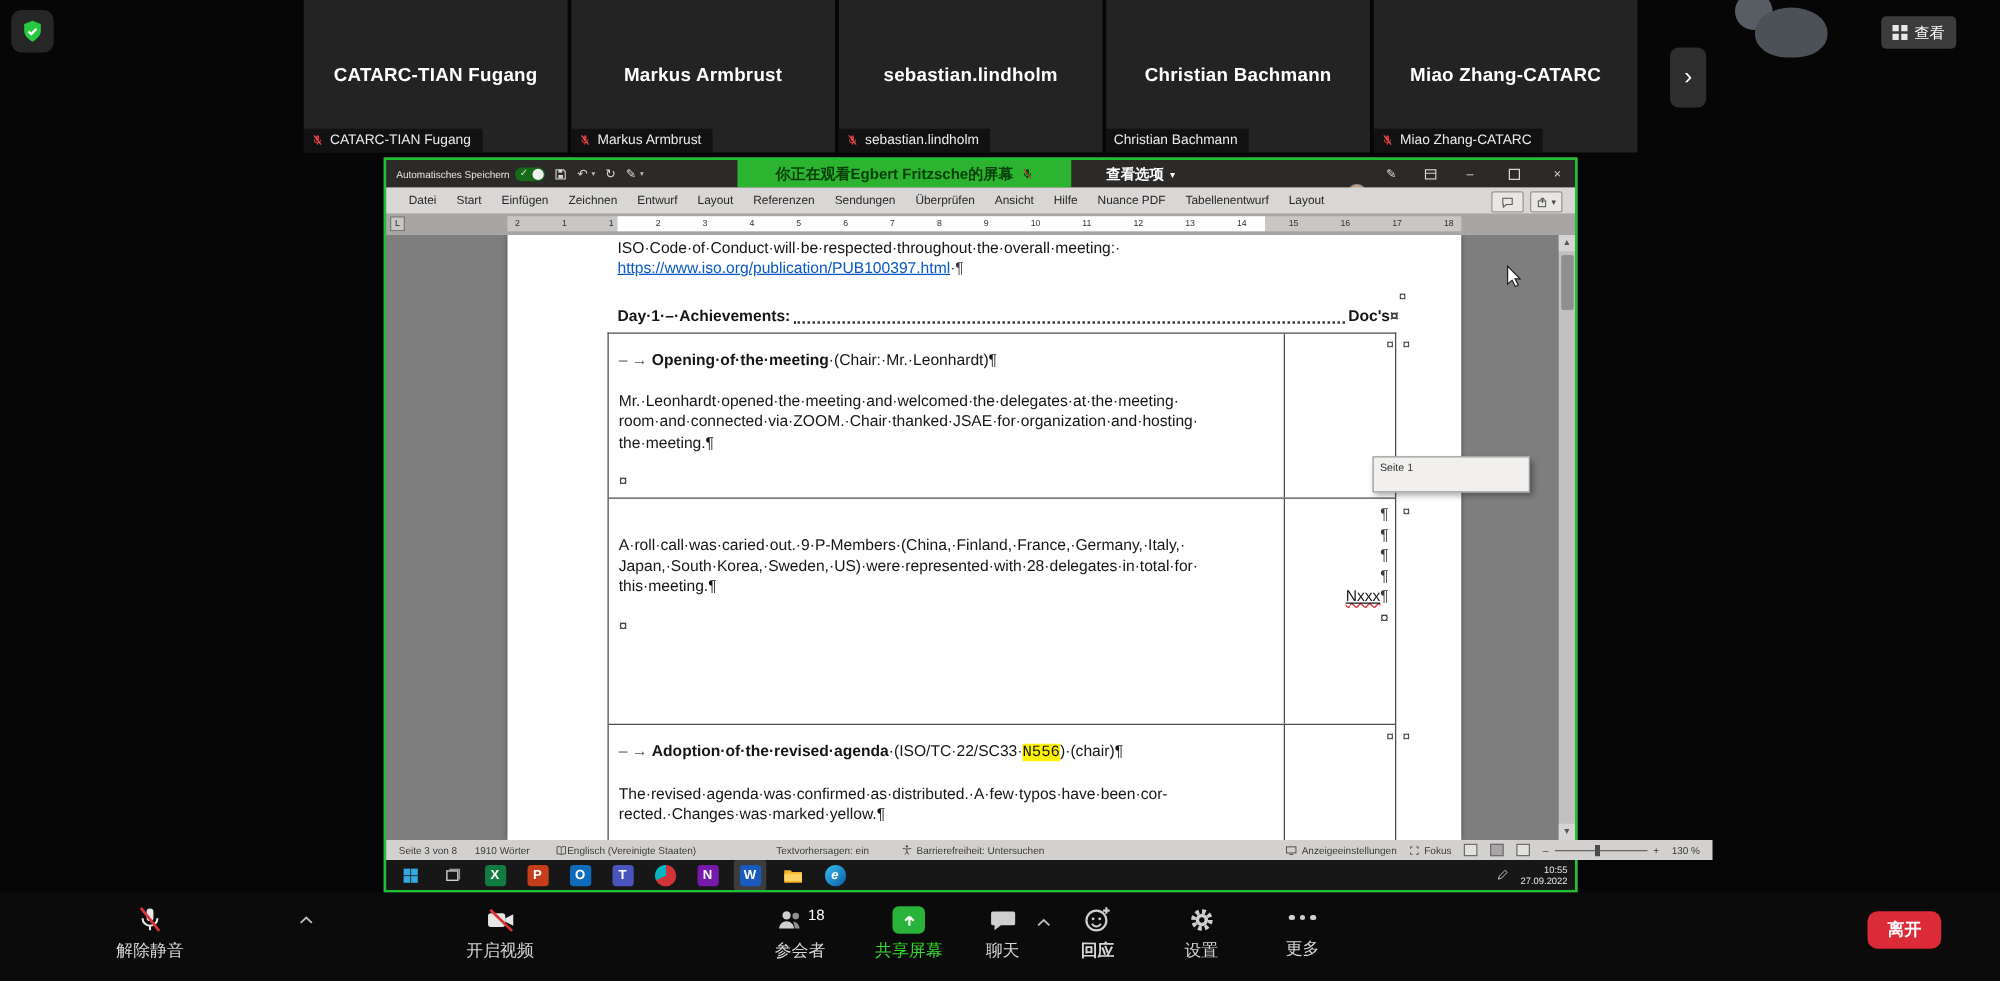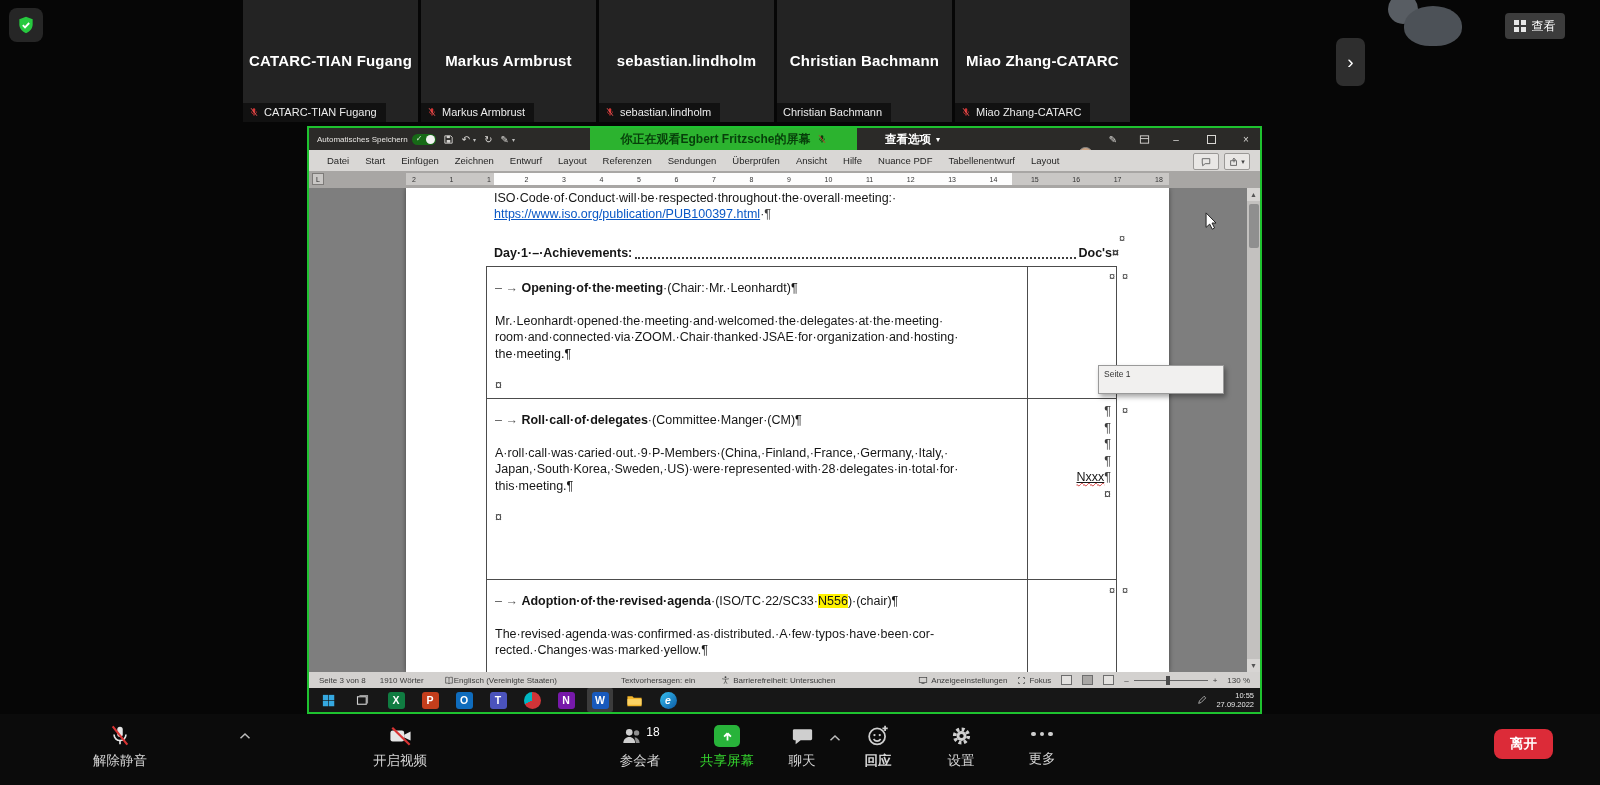--- a/index.html
+++ b/index.html
@@ -4,21 +4,21 @@
 <style>
   html,body{margin:0;padding:0;background:#000;}
   .stage{position:relative;width:1600px;height:785px;background:#060606;overflow:hidden;
          font-family:"Liberation Sans","DejaVu Sans",sans-serif;-webkit-font-smoothing:antialiased;}
   svg{display:block;}
 
   
   .sec-badge{position:absolute;left:9px;top:8px;width:34px;height:34px;background:#262626;border-radius:8px;
              display:flex;align-items:center;justify-content:center;}
   .tiles{position:absolute;left:243px;top:0;display:flex;gap:3px;}
-  .tile{position:relative;width:175px;height:122px;background:#232323;}
+  .tile{position:relative;width:211px;height:122px;background:#232323;}
   .tile-name{position:absolute;left:0;right:0;top:50%;transform:translateY(-54%);text-align:center;
              color:#fff;font-weight:bold;font-size:15px;letter-spacing:.2px;}
   .tile-label{position:absolute;left:0;bottom:0;max-width:92%;background:rgba(14,14,14,.82);color:#ececec;
               font-size:11px;padding:3px 9px 4px 6px;display:flex;align-items:center;gap:5px;white-space:nowrap;}
   .blur-a{position:absolute;left:1388px;top:-6px;width:30px;height:30px;border-radius:50%;background:#585d63;}
   .blur-b{position:absolute;left:1404px;top:6px;width:58px;height:40px;border-radius:50% 50% 45% 45%;background:#4c5157;}
   .next-btn{position:absolute;left:1336px;top:38px;width:29px;height:48px;background:#2e2e2e;border-radius:7px;
             color:#fff;font-size:19px;display:flex;align-items:center;justify-content:center;cursor:pointer;}
   .view-btn{position:absolute;left:1505px;top:13px;height:26px;padding:0 9px;background:#3c3c3c;border-radius:4px;
             color:#fff;font-size:12px;display:flex;align-items:center;gap:6px;}
@@ -71,33 +71,33 @@
   .p-link a{color:#0a58c5;text-decoration:underline;cursor:pointer;}
   .p-head{position:absolute;left:88px;top:57px;right:50px;display:flex;align-items:flex-end;font-weight:bold;white-space:nowrap;}
   .leader{flex:1;border-bottom:2px dotted #3d3d3d;transform:translateY(-3px);margin:0 3px;}
   .wtable{position:absolute;left:80px;top:78px;width:631px;border:1.2px solid #4c4c4c;border-bottom:none;box-sizing:border-box;}
   .trow{display:flex;border-bottom:1.2px solid #4c4c4c;}
   .tcell-l{width:540px;box-sizing:border-box;padding:13px 10px 0 8px;}
   .tcell-r{flex:1;border-left:1.2px solid #4c4c4c;box-sizing:border-box;padding:4px 5px 0 2px;text-align:right;}
   .r1{height:131px;} .r2{height:180px;} .r3{height:92px;}
   .trow .body{margin-top:16px;white-space:pre-line;}
   .trow .endmark{margin-top:15px;}
-  .hl{background:#fff200;}
+  .hl{background:#fff200;font-family:Liberation Mono, monospace;}
   .ref-wavy{text-decoration:underline wavy #d33a3a;text-decoration-thickness:1px;}
   .ref-sol{text-decoration:underline;}
   .tmark{position:absolute;font-size:11px;color:#3c3c3c;}
   .tooltip{position:absolute;left:789px;top:177px;width:126px;height:29px;background:#f1f0ef;border:1px solid #9a9a9a;
            box-sizing:border-box;font-size:8.5px;color:#333;padding:3px 5px;box-shadow:2px 3px 5px rgba(0,0,0,.35);}
   .cursor{position:absolute;left:896px;top:24px;}
   .vscroll{position:absolute;right:0;top:0;width:13px;height:484px;background:#c3c1bf;}
   .vs-btn{position:absolute;left:0;width:13px;height:13px;background:#d7d5d3;color:#555;font-size:7px;
           display:flex;align-items:center;justify-content:center;}
   .vs-thumb{position:absolute;left:1.5px;top:16px;width:10px;height:44px;background:#8f8f8f;border-radius:2px;}
   
-  .wstatus{position:absolute;left:0;top:544px;width:951px;height:16px;background:#d3d1cf;display:flex;align-items:center;
+  .wstatus{position:absolute;left:0;top:544px;width:1061px;height:16px;background:#d3d1cf;display:flex;align-items:center;
            font-size:8px;color:#3b3b3b;padding:0 10px;box-sizing:border-box;}
   .ws-item{display:flex;align-items:center;gap:3px;white-space:nowrap;cursor:default;}
   .ws-gap14{margin-left:14px;} .ws-gap20{margin-left:20px;} .ws-gap64{margin-left:64px;} .ws-gap26{margin-left:26px;}
   .ws-right{margin-left:auto;display:flex;align-items:center;gap:10px;}
   .viewico{width:11px;height:10px;border:1px solid #6d6d6d;box-sizing:border-box;background:#e3e1df;}
   .viewico.active{background:#a8a6a4;}
   .zslider{display:flex;align-items:center;gap:5px;}
   .ztrack{position:relative;width:74px;height:1px;background:#666;}
   .zknob{position:absolute;left:44%;top:-4px;width:4px;height:9px;background:#4a4a4a;}
   
@@ -374,25 +374,20 @@
               <div class="body">Mr.·Leonhardt·opened·the·meeting·and·welcomed·the·delegates·at·the·meeting·
 room·and·connected·via·ZOOM.·Chair·thanked·JSAE·for·organization·and·hosting·
 the·meeting.¶</div>
               <div class="endmark fmark">¤</div>
             </div>
             <div class="tcell-r"></div>
           </div>
 
           <div class="trow r2">
             <div class="tcell-l">
-              <div>
-                <span class="dim">–</span>
-                <span class="dim">→</span>
-                <b>Roll·call·of·delegates</b><span>·(Committee·Manger·(CM)¶</span>
-              </div>
               <div class="body">A·roll·call·was·caried·out.·9·P-Members·(China,·Finland,·France,·Germany,·Italy,·
 Japan,·South·Korea,·Sweden,·US)·were·represented·with·28·delegates·in·total·for·
 this·meeting.¶</div>
               <div class="endmark fmark">¤</div>
             </div>
             <div class="tcell-r">
               <span>
                 
               <div class="fmark">¶</div><div class="fmark">¶</div><div class="fmark">¶</div><div class="fmark">¶</div></span>
               <div>

